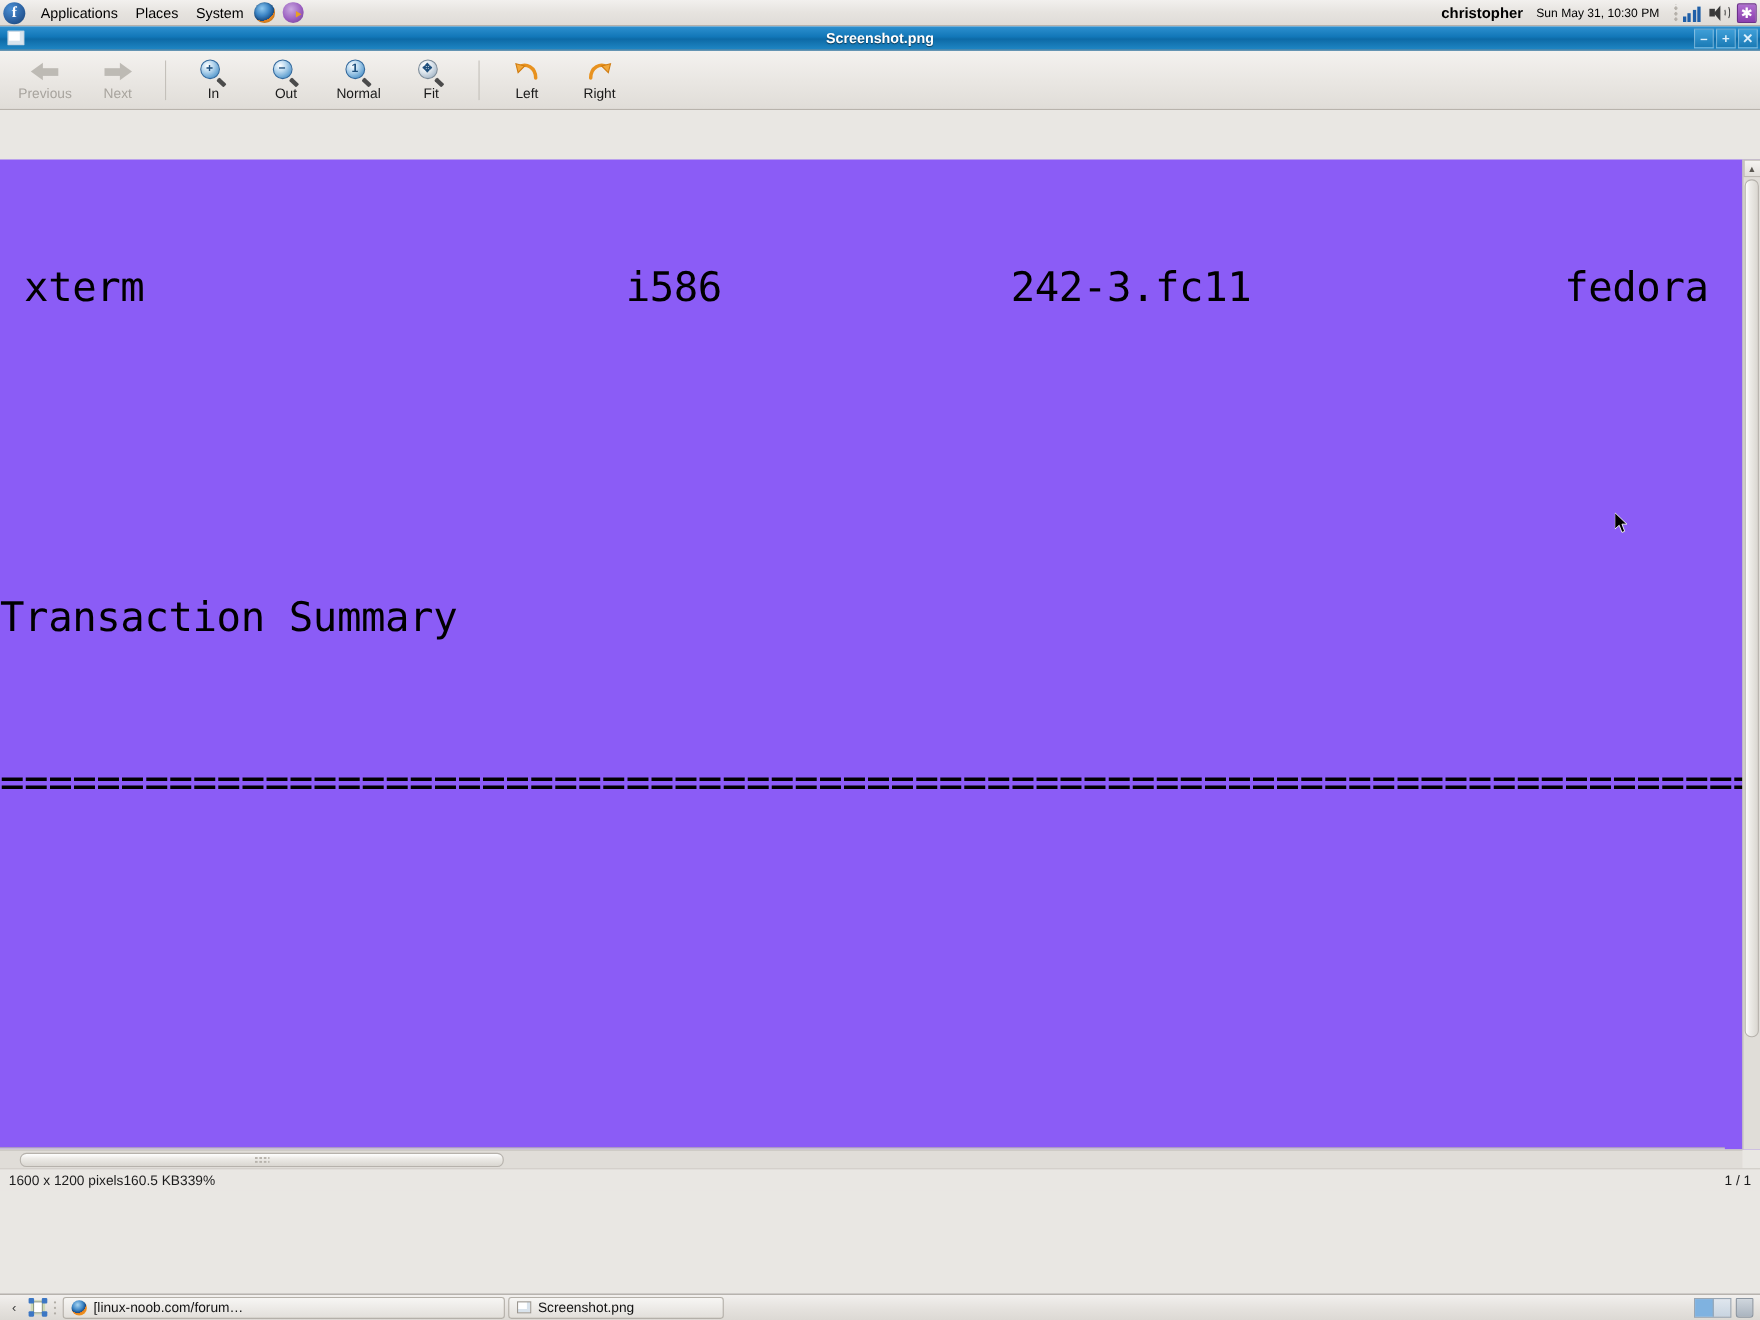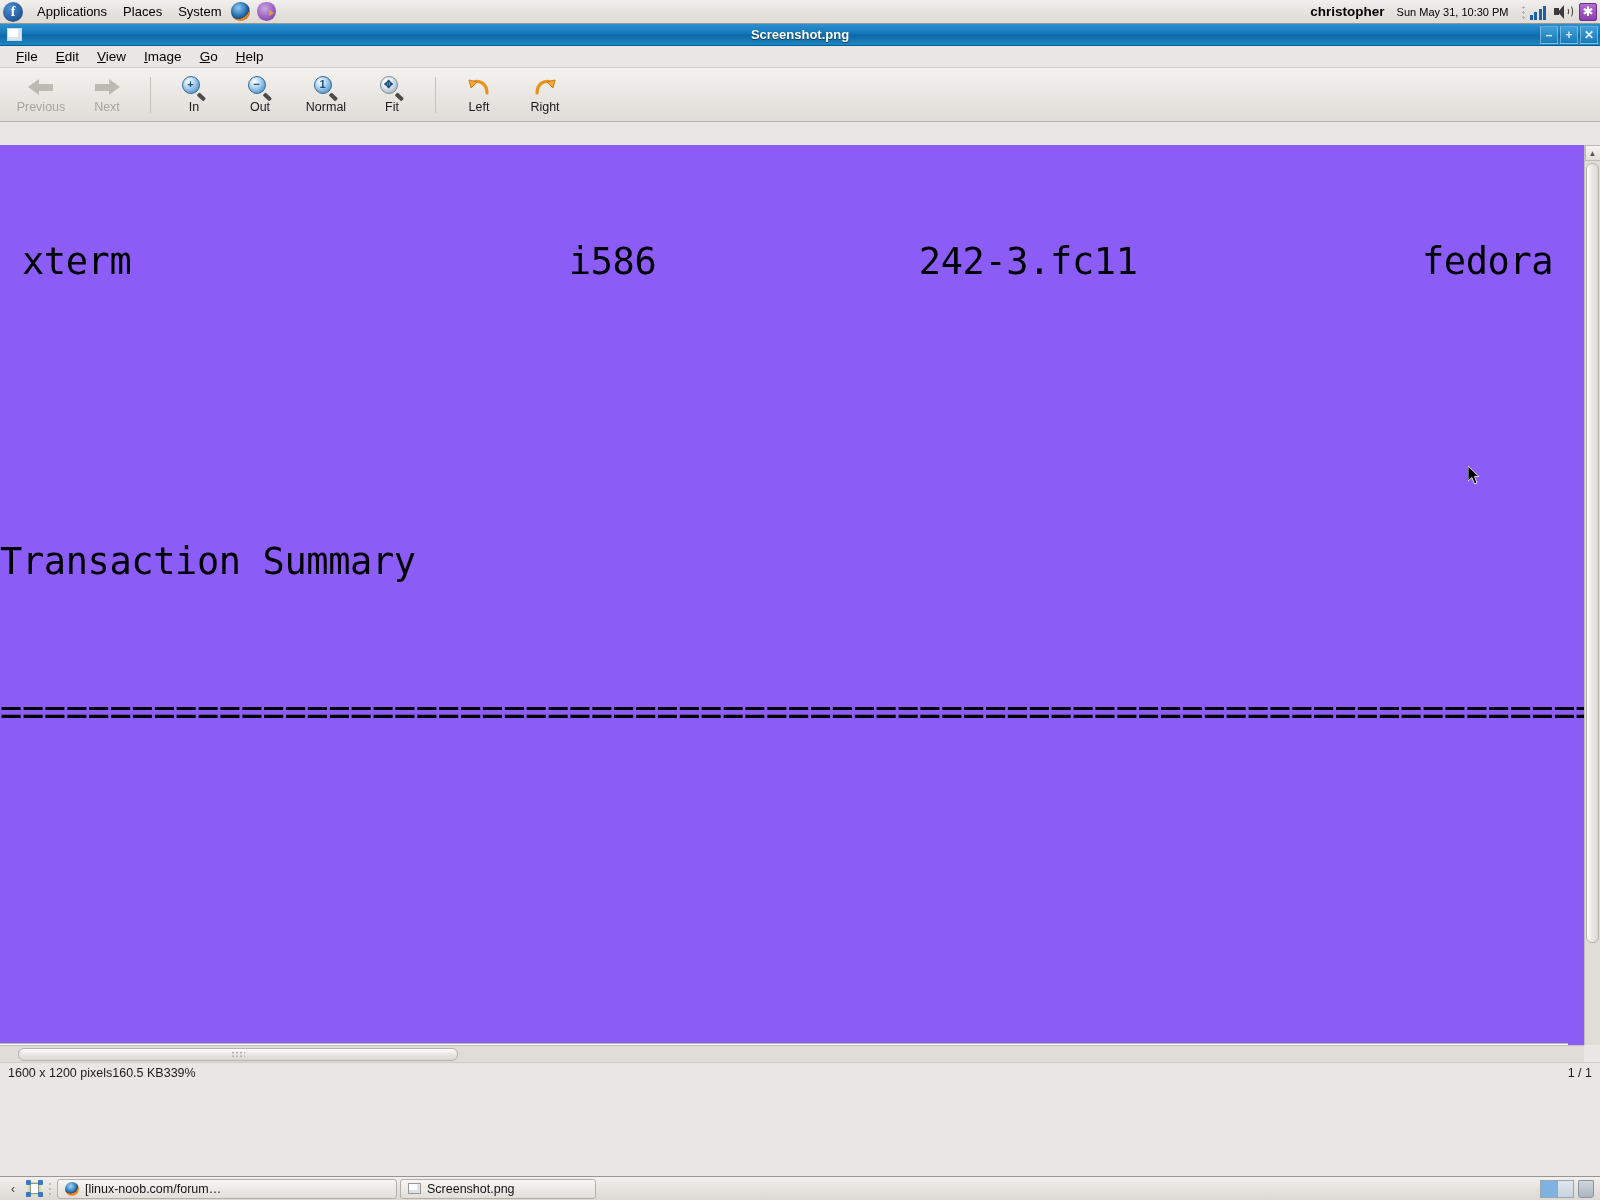--- a/index.html
+++ b/index.html
@@ -264,21 +264,21 @@
   .bp-ws-ico .c3{left:0;bottom:0}.bp-ws-ico .c4{right:0;bottom:0}
   .bp-grip{ width:8px;height:20px;display:flex;flex-direction:column;justify-content:center;align-items:center;gap:3px;}
   .bp-grip i{width:2px;height:2px;border-radius:50%;background:#b0aca5;display:block;}
   .bp-task{
     height:20px; border-radius:3px;
     background:linear-gradient(to bottom,#f7f6f4,#e2dfda);
     border:1px solid #b4b0a9;
     display:flex;align-items:center;gap:6px;padding:0 7px;
     font-size:12.5px; color:#141414; white-space:nowrap; overflow:hidden;
   }
-  #bp-task-ff{ width:340px; }
+  #bp-task-ff{ width:402px; }
   #bp-task-shot{ width:196px; }
   .bp-ff-ico{
     width:14px;height:14px;border-radius:50%;flex:none;
     background:radial-gradient(circle at 40% 30%,#a7d5f2 0%,#3d86c6 38%,#1b4d85 56%,#e8821e 58%,#f5ab25 100%);
   }
   .bp-shot-ico{ width:13px;height:11px;background:#fff;border:1px solid #9b968f;flex:none;
     box-shadow:inset -3px -3px 0 #d9e3ec;}
   #bp-right{ margin-left:auto; display:flex; align-items:center; gap:4px; padding-right:2px; }
   .bp-wsw{
     width:34px;height:18px;
@@ -338,28 +338,20 @@
   <div id="titlebar">
     <div id="win-icon"></div>
     <div id="win-title">Screenshot.png</div>
     <div id="win-buttons">
       <div class="win-btn">–</div>
       <div class="win-btn">+</div>
       <div class="win-btn">✕</div>
     </div>
   </div>
 
-  <div id="menubar">
-    <div class="menu-item"><u>F</u><span>ile</span></div>
-    <div class="menu-item"><u>E</u><span>dit</span></div>
-    <div class="menu-item"><u>V</u><span>iew</span></div>
-    <div class="menu-item"><u>I</u><span>mage</span></div>
-    <div class="menu-item"><u>G</u><span>o</span></div>
-    <div class="menu-item"><u>H</u><span>elp</span></div>
-  </div>
 
   <div id="toolbar">
     <div class="tb-btn disabled">
       <span class="tb-ico">
         <span class="arrow-ico arrow-left">
             <span class="shaft"></span>
             <span class="head"></span>
           </span>
       </span>
       <span>Previous</span>

